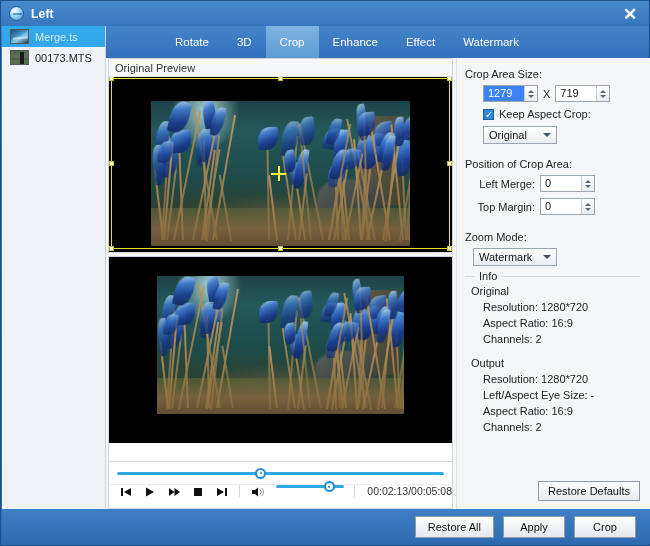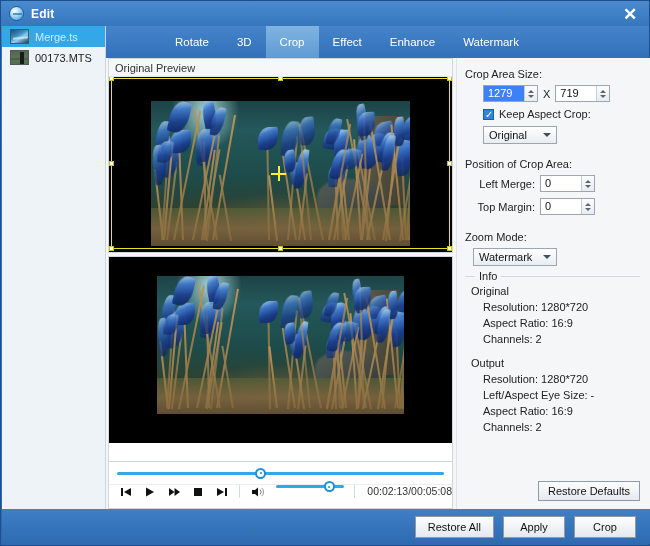--- a/index.html
+++ b/index.html
@@ -294,31 +294,31 @@
     border:1px solid #8e9aa6; cursor:pointer;
   }
 </style>
 </head>
 <body>
 
 <div id="app">
 
   <div id="titlebar">
     <div id="title-icon"></div>
-    <div id="title-text">Edit</div>
+    <div id="title-text">Left</div>
     <div id="close-btn">✕</div>
   </div>
 
   <div id="tabbar">
     <div class="tab-spacer"></div>
     <div class="tab">Rotate</div>
     <div class="tab">3D</div>
     <div class="tab active">Crop</div>
+    <div class="tab">Enhance</div>
     <div class="tab">Effect</div>
-    <div class="tab">Enhance</div>
     <div class="tab">Watermark</div>
   </div>
 
   <div id="sidebar">
     <div class="file-item selected">
       <div class="thumb thumb-a"></div>
       <div class="file-label">Merge.ts</div>
     </div>
     <div class="file-item">
       <div class="thumb thumb-b"></div>

